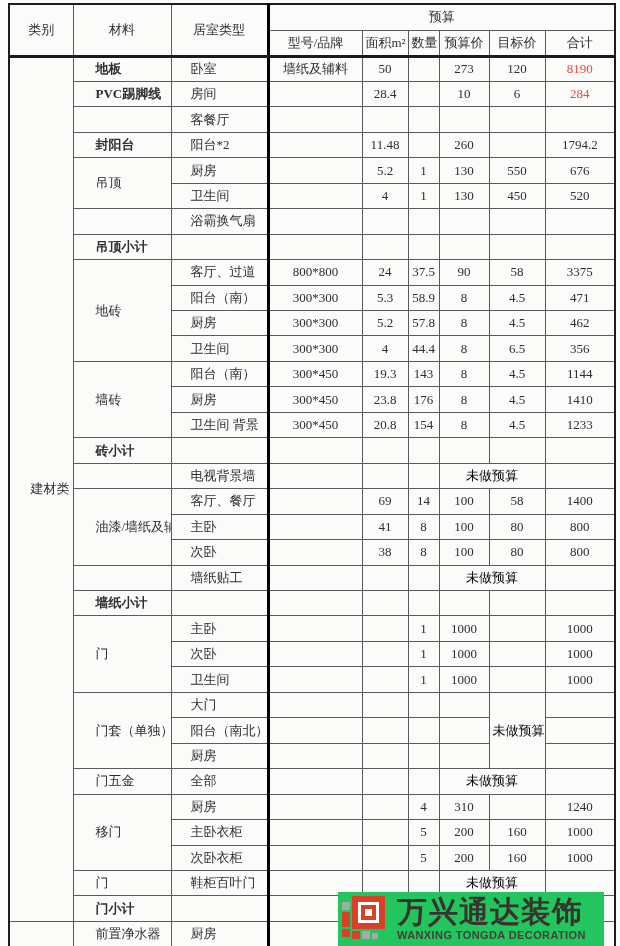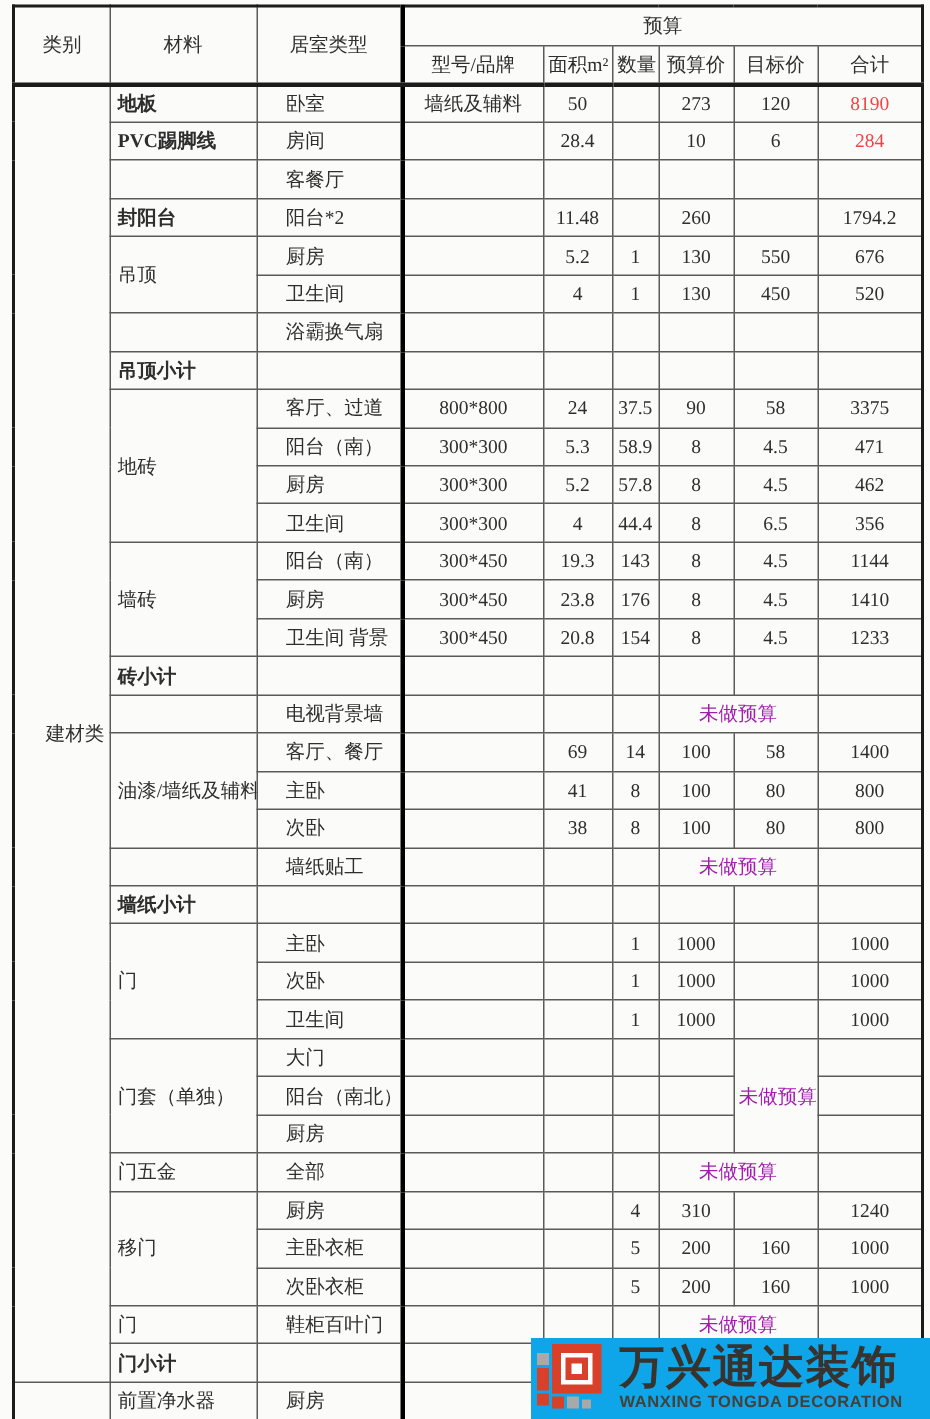--- a/index.html
+++ b/index.html
@@ -18,31 +18,31 @@
     border:1px solid #5a5a5a;
     font-size:13px;color:#2e2e2e;font-weight:normal;
     padding:0 3px;overflow:hidden;white-space:nowrap;
     text-align:center;vertical-align:middle;
     font-family:"Liberation Serif","DejaVu Serif",serif;
   }
   thead tr{height:26px;}
   tbody tr{height:25.46px;}
   .hb{border-bottom:3px solid #1b1b1b;}
   .bL{border-left:3px solid #000000;}
-  td.mat,th.mat{text-align:left;padding-left:5px;}
+  td.mat,th.mat{text-align:left;padding-left:22px;}
   td.room{text-align:left;padding-left:19px;}
   td.cat{text-align:right;}
   .bold{font-weight:bold;}
   .red{color:#ef4444;}
-  .nobudget{color:#a21caf;text-align:center;}
+  .nobudget{color:#000000;text-align:center;}
 
   
   .logo{
-    position:absolute;left:354px;top:892px;width:266px;height:54px;
-    background:#0ea5e9;display:flex;align-items:center;
+    position:absolute;left:338px;top:892px;width:266px;height:54px;
+    background:#22c55e;display:flex;align-items:center;
   }
   .logo-icon{position:relative;width:50px;height:48px;flex:none;margin-left:4px;}
   .logo-icon div{position:absolute;}
   .sq-red{background:#d8402a;}
   .sq-gray{background:#a9a9a9;}
   .lg-s1{left:0;top:7px;width:8px;height:8px;}
   .lg-s2{left:0;top:17px;width:8px;height:15px;}
   .lg-s3{left:0;top:34px;width:8px;height:8px;}
   .lg-main{left:10px;top:1px;width:33px;height:33px;}
   .lg-frame{left:6px;top:6px;right:6px;bottom:6px;border:3px solid #fff;}

